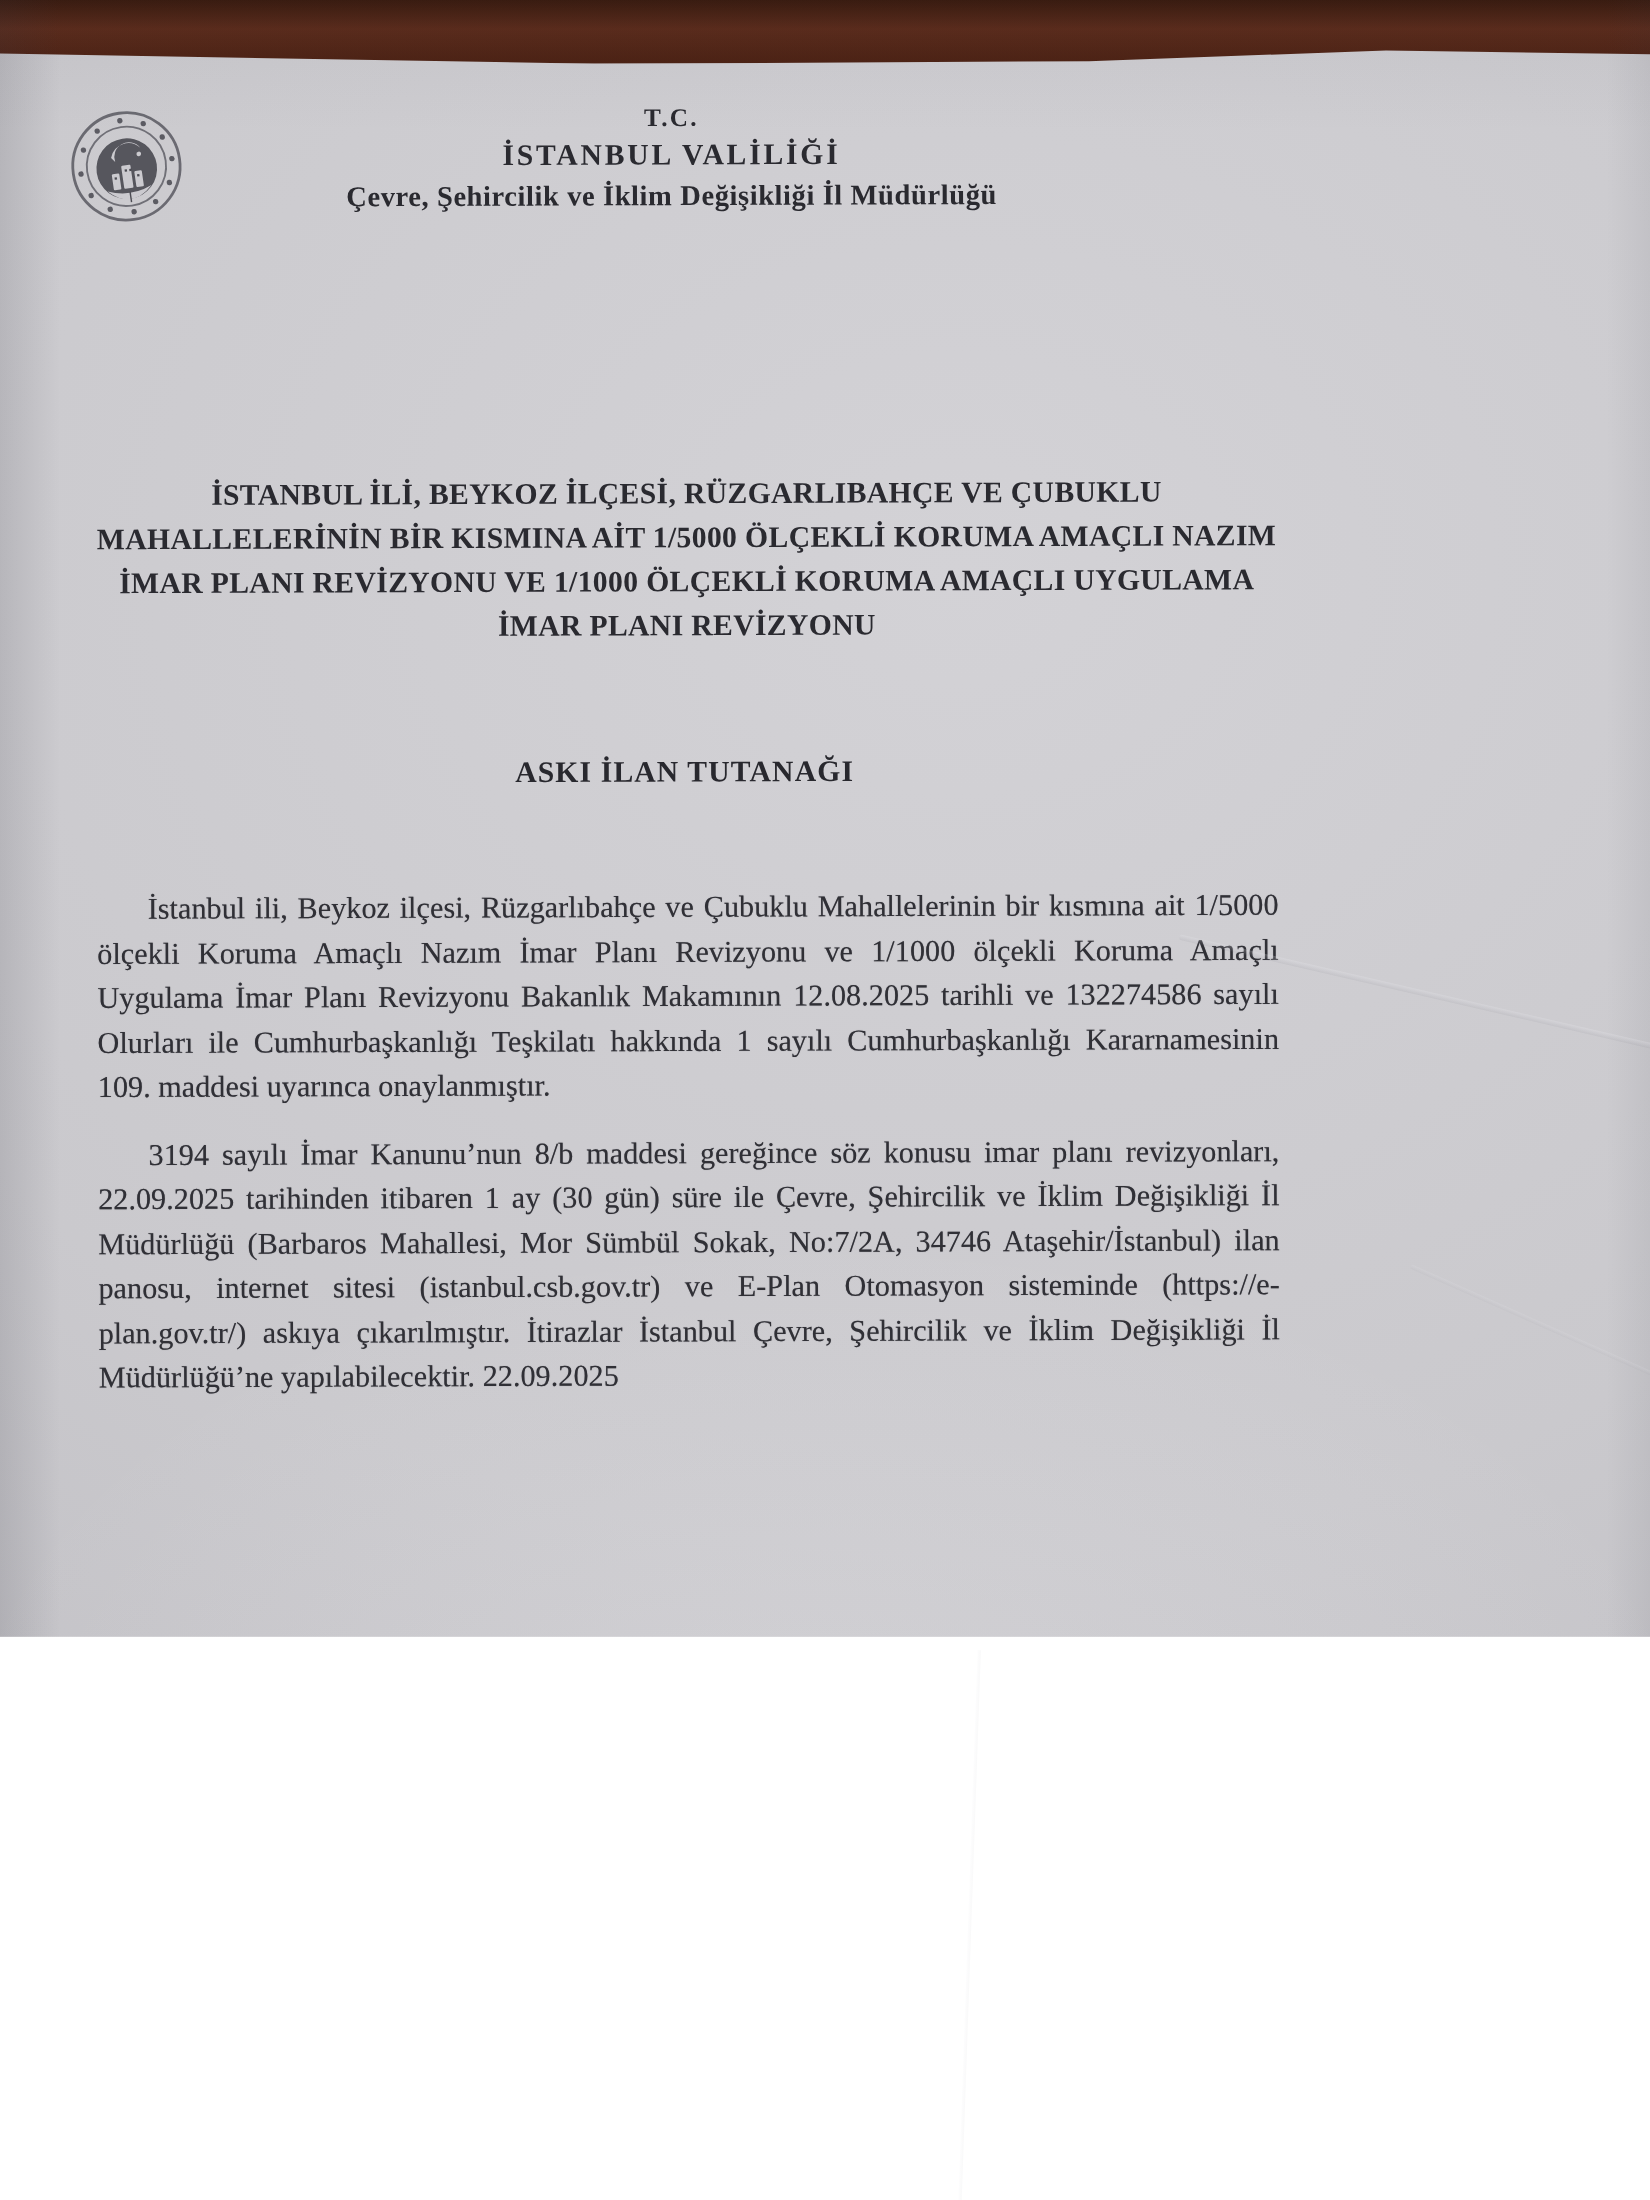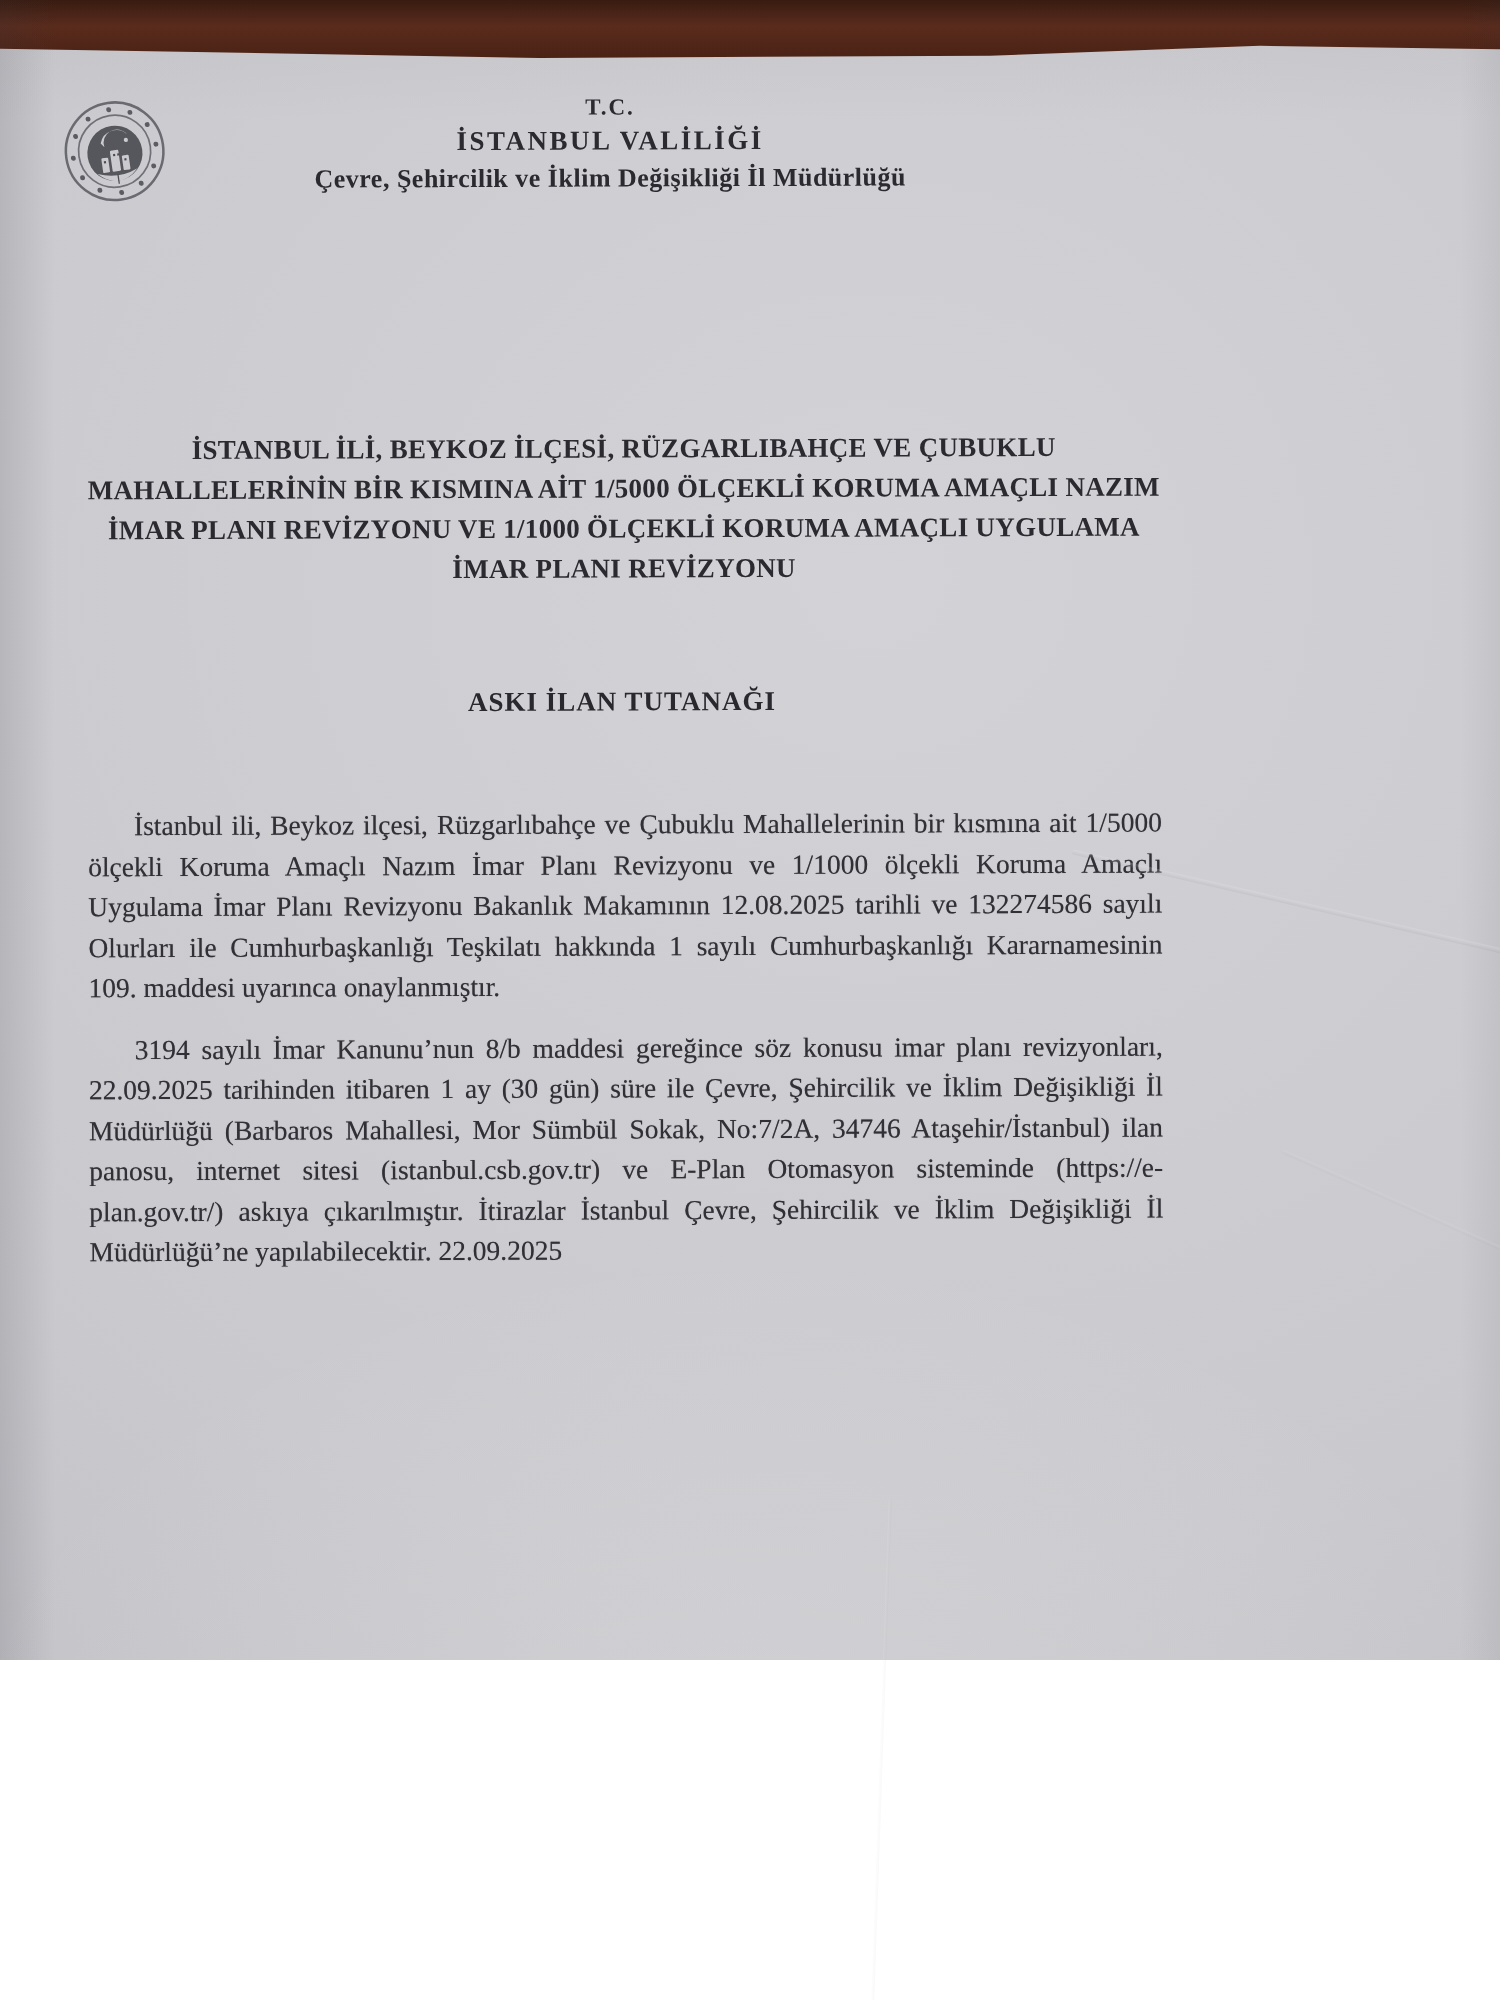--- a/index.html
+++ b/index.html
@@ -5,21 +5,21 @@
   html, body {
     margin: 0; padding: 0;
     width: 1500px; height: 2000px;
     overflow: hidden;
     font-family: "Liberation Serif", "DejaVu Serif", serif;
   }
 
   
   .photo {
     position: relative;
-    width: 1500px; height: 1660px;
+    width: 1500px; height: 1488px;
     background:
       radial-gradient(140% 115% at 58% 35%, #d3d2d6 0%, #cac9cd 52%, #bbbabf 100%);
   }
   .paper-shading {
     position: absolute; inset: 0;
     background:
       linear-gradient(to right, rgba(55,55,66,0.14), rgba(55,55,66,0) 55px),
       linear-gradient(to left,  rgba(55,55,66,0.07), rgba(55,55,66,0) 40px),
       linear-gradient(to bottom, rgba(70,70,80,0.06), rgba(70,70,80,0) 120px),
       radial-gradient(90% 55% at 50% 108%, rgba(245,245,248,0.20), rgba(245,245,248,0) 60%);

